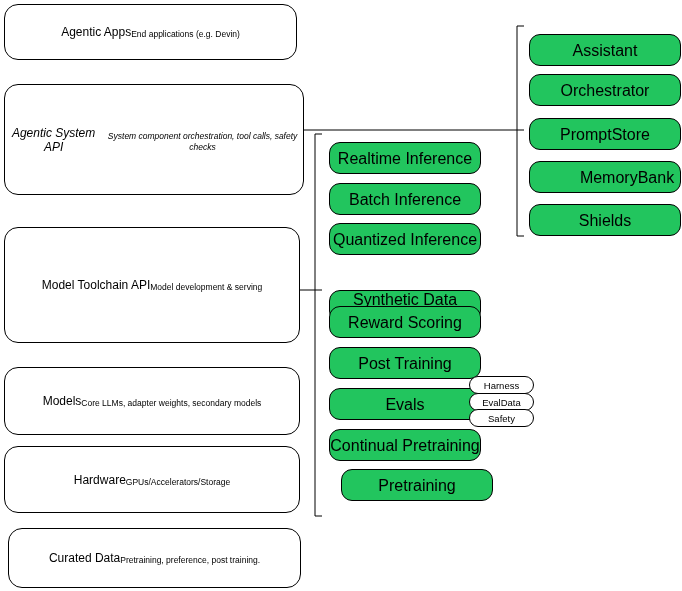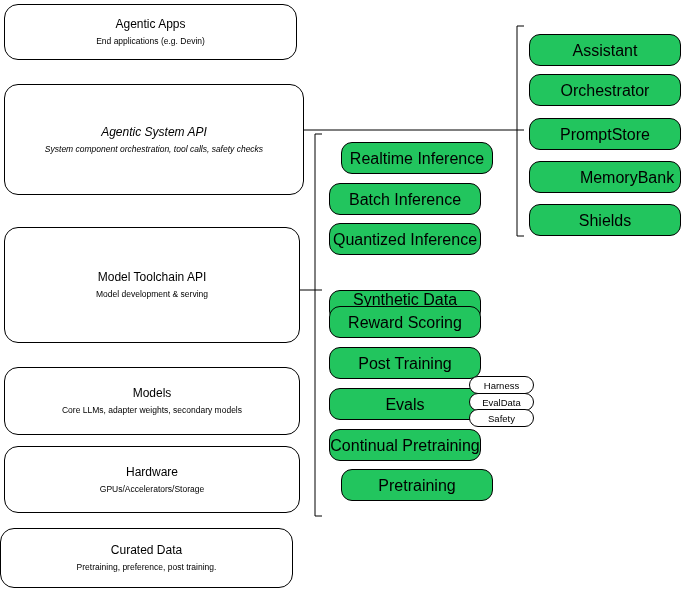--- a/index.html
+++ b/index.html
@@ -18,21 +18,20 @@
     overflow: hidden;
     background: #ffffff;
   }
   .layer-box {
     position: absolute;
     box-sizing: border-box;
     border: 1px solid #000000;
     border-radius: 14px;
     background: #ffffff;
     display: flex;
-    flex-direction: column;
     align-items: center;
     justify-content: center;
     text-align: center;
   }
   .layer-title {
     font-size: 12px;
     line-height: 14px;
     color: #000000;
   }
   .layer-sub {
@@ -110,32 +109,32 @@
   <div class="layer-box" style="left:4px; top:367px; width:296px; height:68px;">
     <div class="layer-title">Models</div>
     <div class="layer-sub">Core LLMs, adapter weights, secondary models</div>
   </div>
 
   <div class="layer-box" style="left:4px; top:446px; width:296px; height:67px;">
     <div class="layer-title">Hardware</div>
     <div class="layer-sub">GPUs/Accelerators/Storage</div>
   </div>
 
-  <div class="layer-box" style="left:0; top:528px; width:293px; height:60px;">
+  <div class="layer-box" style="left:8px; top:528px; width:293px; height:60px;">
     <div class="layer-title">Curated Data</div>
     <div class="layer-sub">Pretraining, preference, post training.</div>
   </div>
 
   <div class="pill" style="left:529px; top:34px; width:152px; height:32px;">Assistant</div>
   <div class="pill" style="left:529px; top:74px; width:152px; height:32px;">Orchestrator</div>
   <div class="pill" style="left:529px; top:118px; width:152px; height:32px;">PromptStore</div>
   <div class="pill" style="left:529px; top:161px; width:152px; height:32px;padding-left:44px;">MemoryBank</div>
   <div class="pill" style="left:529px; top:204px; width:152px; height:32px;">Shields</div>
 
-  <div class="pill" style="left:329px; top:142px; width:152px; height:32px;margin-left:12px;">Realtime Inference</div>
+  <div class="pill" style="left:329px; top:142px; width:152px; height:32px;">Realtime Inference</div>
   <div class="pill" style="left:329px; top:183px; width:152px; height:32px;">Batch Inference</div>
   <div class="pill" style="left:329px; top:223px; width:152px; height:32px;">Quantized Inference</div>
   <div class="pill" style="left:329px; top:264px; width:152px; height:32px;margin-top:26px;">Synthetic Data Generation</div>
   <div class="pill" style="left:329px; top:306px; width:152px; height:32px;">Reward Scoring</div>
   <div class="pill" style="left:329px; top:347px; width:152px; height:32px;">Post Training</div>
   <div class="pill" style="left:329px; top:388px; width:152px; height:32px;">Evals</div>
   <div class="pill" style="left:329px; top:429px; width:152px; height:32px;">Continual Pretraining</div>
   <div class="pill" style="left:329px; top:469px; width:152px; height:32px;margin-left:12px;">Pretraining</div>
 
   <div class="small-pill" style="left:469px; top:376px; width:65px; height:18px;">Harness</div>

